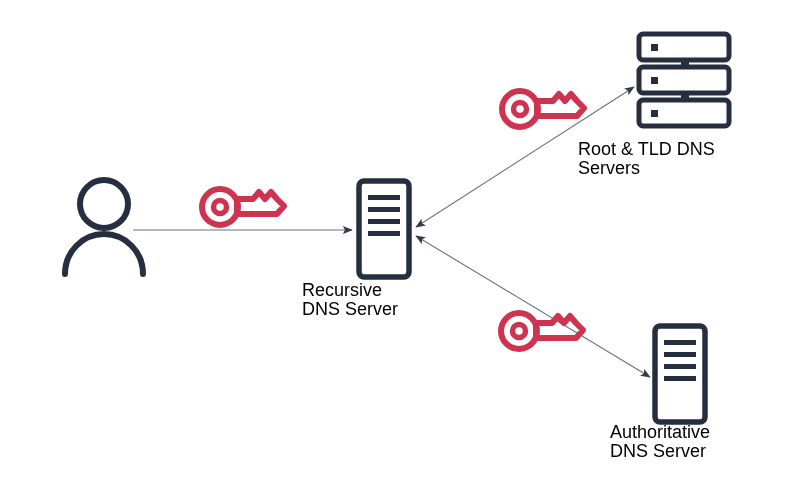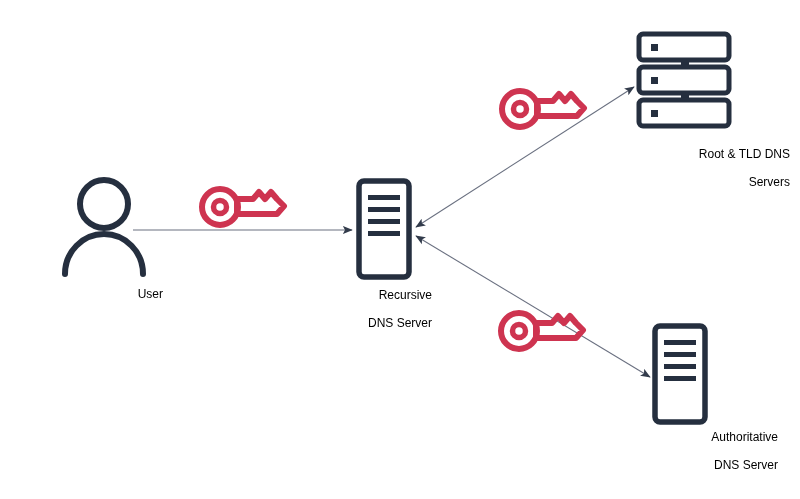--- a/index.html
+++ b/index.html
@@ -15,24 +15,24 @@
     width: 800px;
     height: 499px;
     background: #ffffff;
     overflow: hidden;
   }
   .node {
     position: absolute;
   }
   .node-label {
     position: absolute;
-    text-align: right;
+    text-align: left;
     color: #000000;
-    font-size: 12px;
-    line-height: 28px;
+    font-size: 18px;
+    line-height: 19px;
     font-family: "Liberation Sans", sans-serif;
     white-space: pre-line;
   }
   svg.layer {
     position: absolute;
     left: 0;
     top: 0;
     width: 800px;
     height: 499px;
     overflow: visible;
@@ -60,21 +60,20 @@
 
     <line x1="416" y1="236" x2="650" y2="377" stroke="#6A7080" stroke-width="1.1" marker-end="url(#arrowEnd)" marker-start="url(#arrowStart)"></line>
   </svg>
 
   <div class="node" style="left:60px; top:176px;">
     <svg class="icon-svg" width="88" height="100" viewBox="0 0 88 100">
       <circle cx="44" cy="28" r="24" fill="none" stroke="#252F3F" stroke-width="6"></circle>
       <path d="M5,98 A39,40 0 0 1 83,98" fill="none" stroke="#252F3F" stroke-width="6" stroke-linecap="round"></path>
     </svg>
   </div>
-  <div class="node-label" style="left:43px; top:280px; width:120px;">User</div>
 
   <div class="node" style="left:355px; top:178px;">
     <svg class="icon-svg" width="58" height="102" viewBox="0 0 58 102">
       <rect x="4" y="3" width="50" height="96" rx="5" ry="5" fill="#ffffff" stroke="#252F3F" stroke-width="5.5"></rect>
       <rect x="13" y="17" width="32" height="5" fill="#252F3F"></rect>
       <rect x="13" y="29" width="32" height="5" fill="#252F3F"></rect>
       <rect x="13" y="41" width="32" height="5" fill="#252F3F"></rect>
       <rect x="13" y="53" width="32" height="5" fill="#252F3F"></rect>
     </svg>
   </div>

